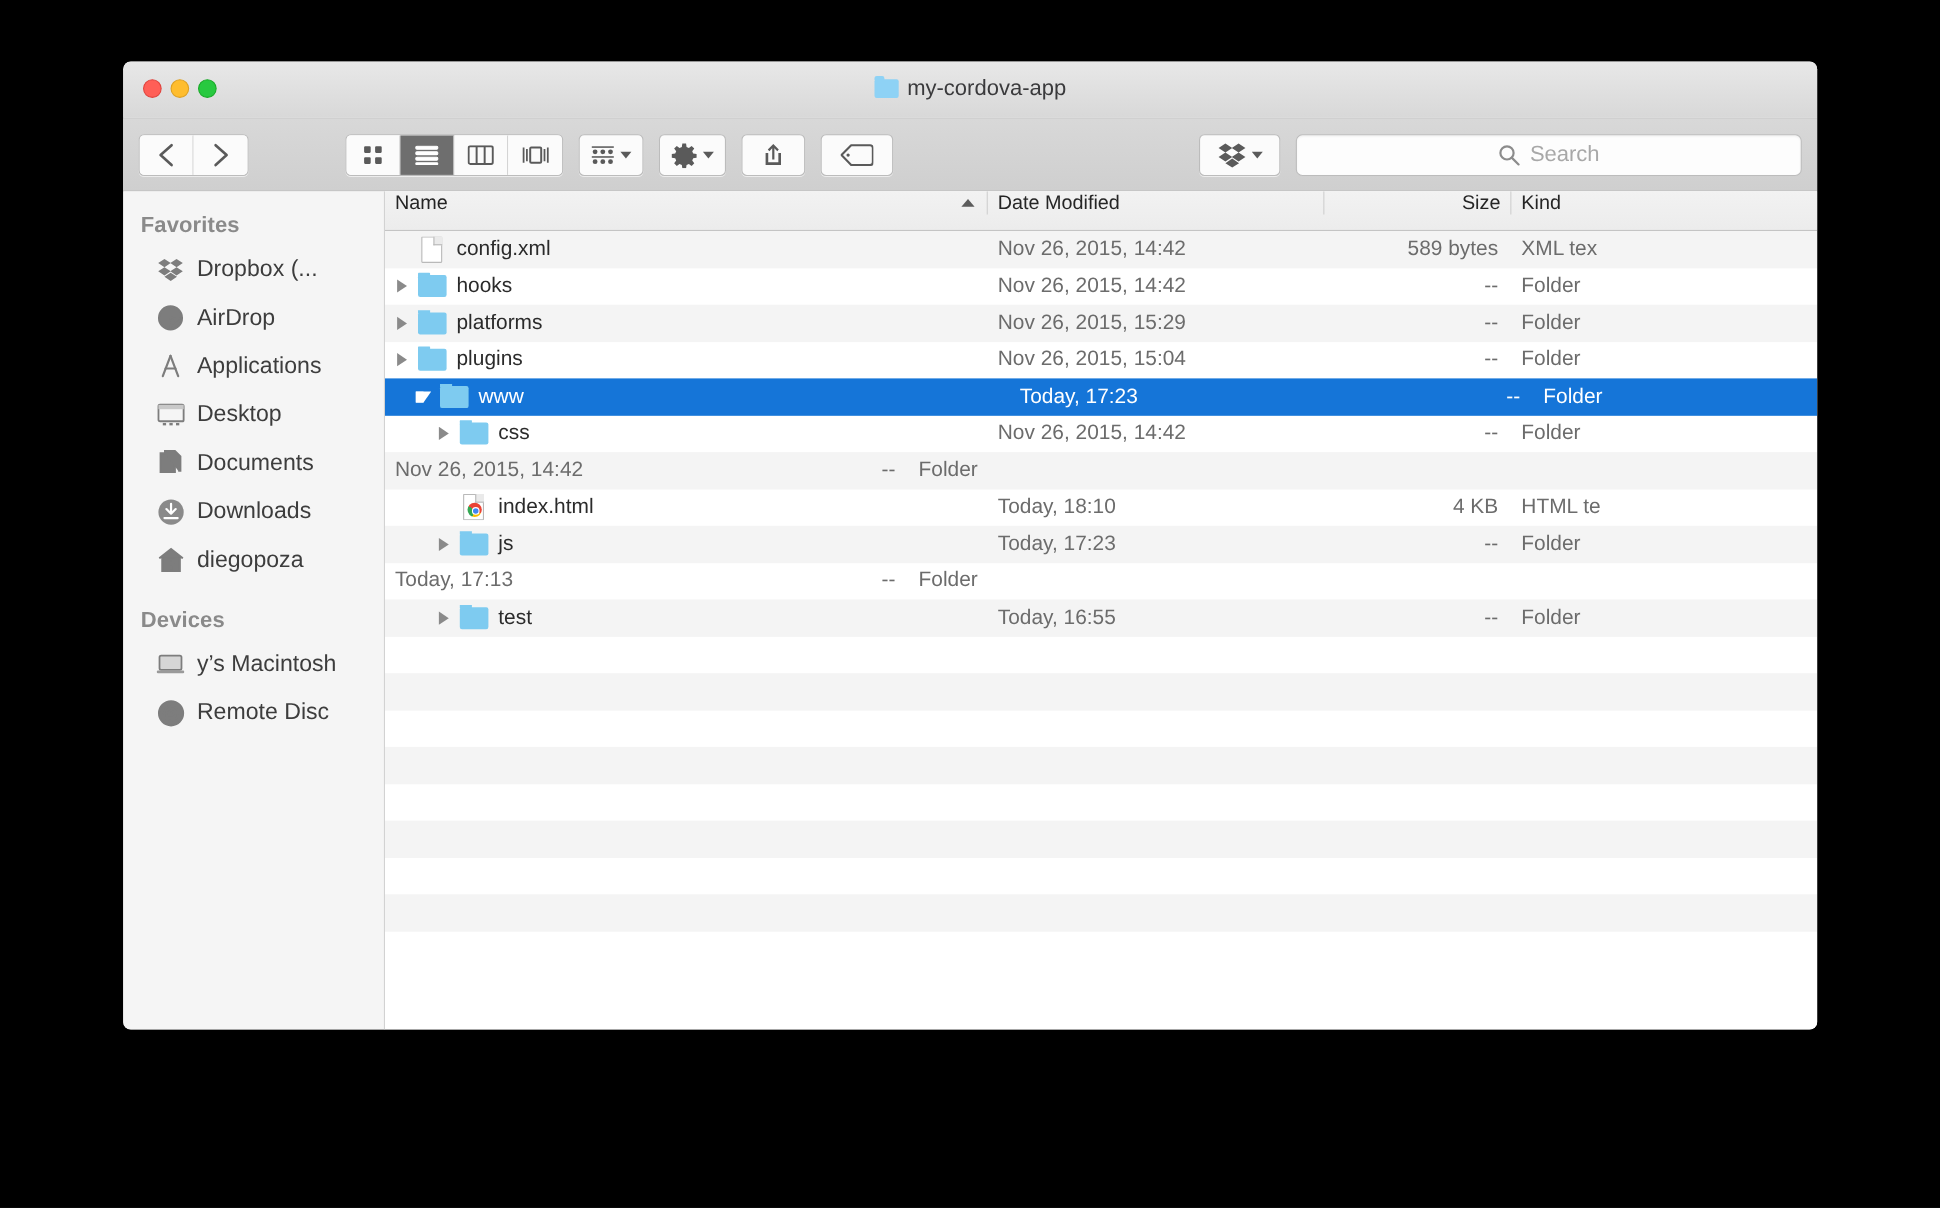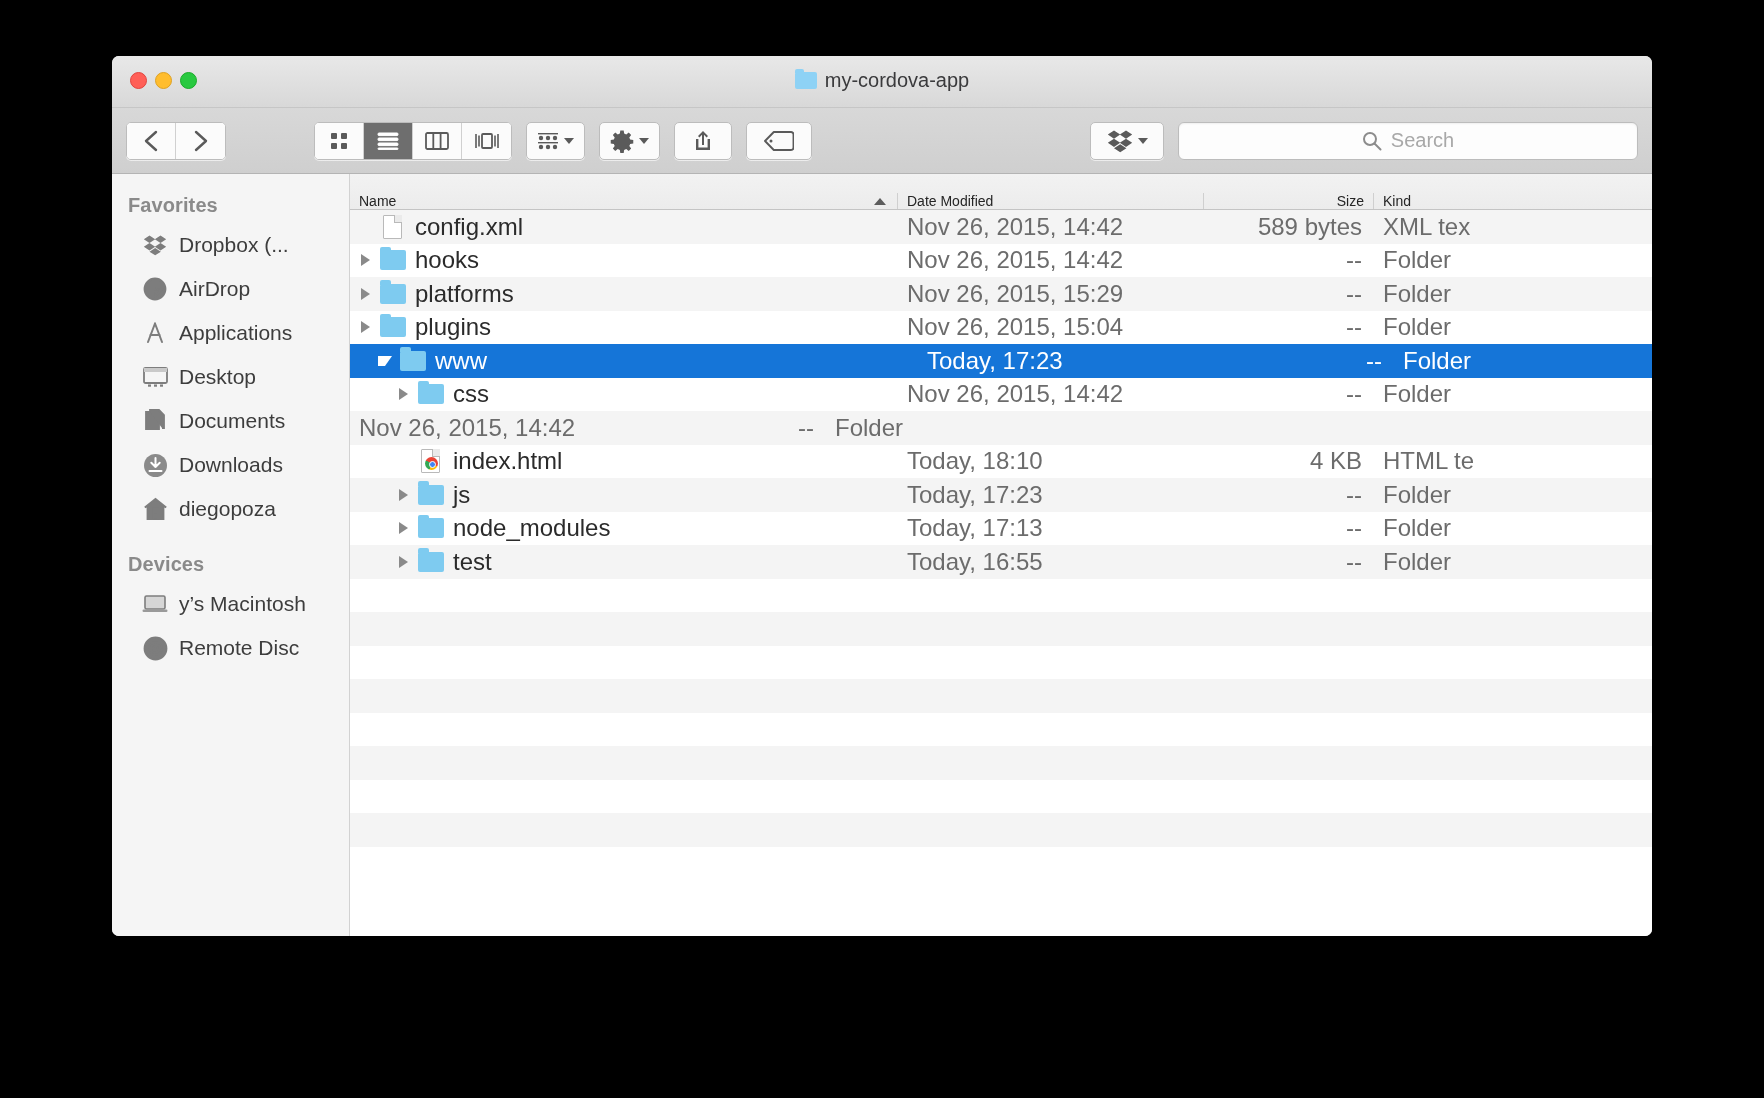--- a/index.html
+++ b/index.html
@@ -166,24 +166,24 @@
   .side-icon svg { fill: #7d7d7d; }
 
   
   .filelist { flex: 1 1 auto; display: flex; flex-direction: column; min-width: 0; background: #fff; }
 
   .col-header {
     display: flex;
     height: 36px;
     background: linear-gradient(to bottom, #f2f2f2, #ececec);
     border-bottom: 1px solid #c4c4c4;
-    font-size: 14px;
+    font-size: 18px;
     color: #252525;
     flex: 0 0 auto;
-    align-items: flex-end;
+    align-items: flex-start;
   }
   .col-header > div {
     display: flex;
     align-items: center;
     border-right: 1px solid #cfcfcf;
     padding: 0 9px;
     overflow: hidden;
   }
   .col-header > div:last-child { border-right: none; }
   .ch-name { flex: 0 0 548px; justify-content: space-between; }
@@ -196,21 +196,21 @@
     border-right: 6px solid transparent;
     border-bottom: 7px solid #5c5c5c;
     margin-right: 2px;
   }
 
   .rows { flex: 1 1 auto; overflow: hidden; }
   .row {
     display: flex;
     height: 33.5px;
     align-items: center;
-    font-size: 24px;
+    font-size: 19px;
     color: #2b2b2b;
     cursor: default;
   }
   .row.alt { background: #f4f4f4; }
   .row.selected { background: #1575d8; color: #fff; padding-left: 20px; }
   .row.selected .cell-date,
   .row.selected .cell-size,
   .row.selected .cell-kind { color: #fff; }
   .row.selected .disc { border-left-color: #fff; border-top-color: #fff; }
 
@@ -645,29 +645,20 @@
               <span class="fico">
                 <span class="folder-ico"></span>
               </span>
               <span>js</span>
             </div>
             <div class="cell-date">Today, 17:23</div>
             <div class="cell-size">--</div>
             <div class="cell-kind">Folder</div>
           </div>
           <div class="row">
-            <div class="cell-name indent-1">
-              <span class="disc-wrap">
-                <span class="disc"></span>
-              </span>
-              <span class="fico">
-                <span class="folder-ico"></span>
-              </span>
-              <span>node_modules</span>
-            </div>
             <div class="cell-date">Today, 17:13</div>
             <div class="cell-size">--</div>
             <div class="cell-kind">Folder</div>
           </div>
           <div class="row alt">
             <div class="cell-name indent-1">
               <span class="disc-wrap">
                 <span class="disc"></span>
               </span>
               <span class="fico">

